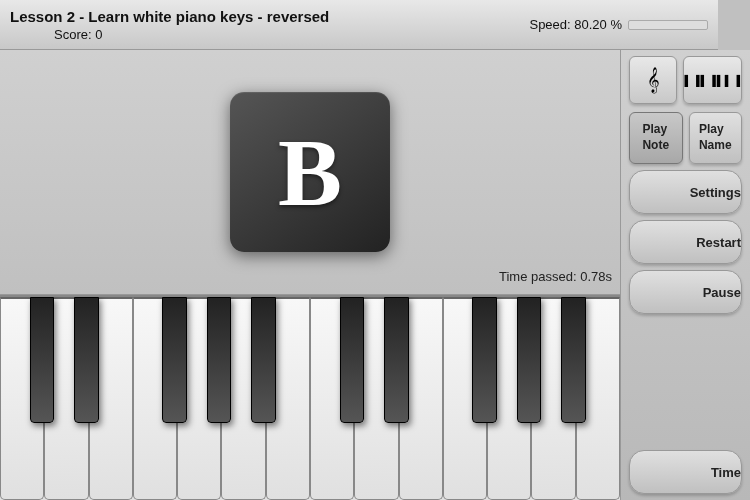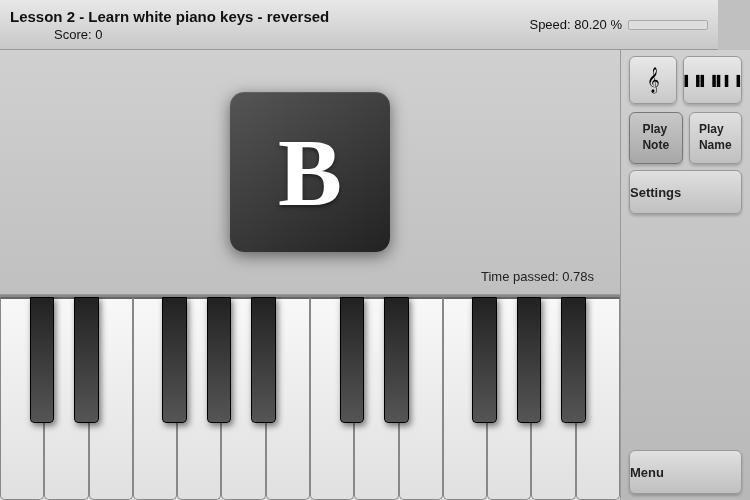--- a/index.html
+++ b/index.html
@@ -98,21 +98,21 @@
     #note-letter {
       font-size: 96px;
       font-weight: bold;
       color: white;
       text-shadow: 0 2px 4px rgba(0,0,0,0.5);
       font-family: Georgia, serif;
     }
     #time-passed {
       position: absolute;
       bottom: 10px;
-      right: 26px;
+      right: 8px;
       font-size: 13px;
       color: #222;
     }
 
     
     #piano-area {
       flex: 1;
       background: #e0e0e0;
       position: relative;
       overflow: hidden;
@@ -214,24 +214,24 @@
     .play-btn.active {
       background: linear-gradient(to bottom, #c8c8c8, #a8a8a8);
       border-color: #777;
     }
 
     .side-btn {
       width: 100%;
       height: 44px;
       background: linear-gradient(to bottom, #e0e0e0, #c0c0c0);
       border: 1px solid #999;
-      border-radius: 6px;
-      display: flex;
-      align-items: center;
-      justify-content: flex-start;
+      border-radius: 15px;
+      display: flex;
+      align-items: center;
+      justify-content: flex-end;
       cursor: pointer;
       font-size: 13px;
       font-weight: bold;
       color: #222;
       box-shadow: 0 2px 3px rgba(0,0,0,0.2);
     }
 
     .spacer { flex: 1; }
   </style>
 </head>
@@ -318,23 +318,29 @@
       <div class="play-btn">
         <span>Play<br>Name</span>
       </div>
     </div>
 
     <div class="side-btn">
       <span>Settings</span>
     </div>
 
 
-
+    <div class="side-btn">
+      <span>Restart</span>
+    </div>
+
+    <div class="side-btn">
+      <span>Pause</span>
+    </div>
 
     <div class="spacer"></div>
 
     <div class="side-btn">
-      <span>Menu</span>
+      <span>Time</span>
     </div>
 
   </div>
 
 </div>
 
 </body></html>

